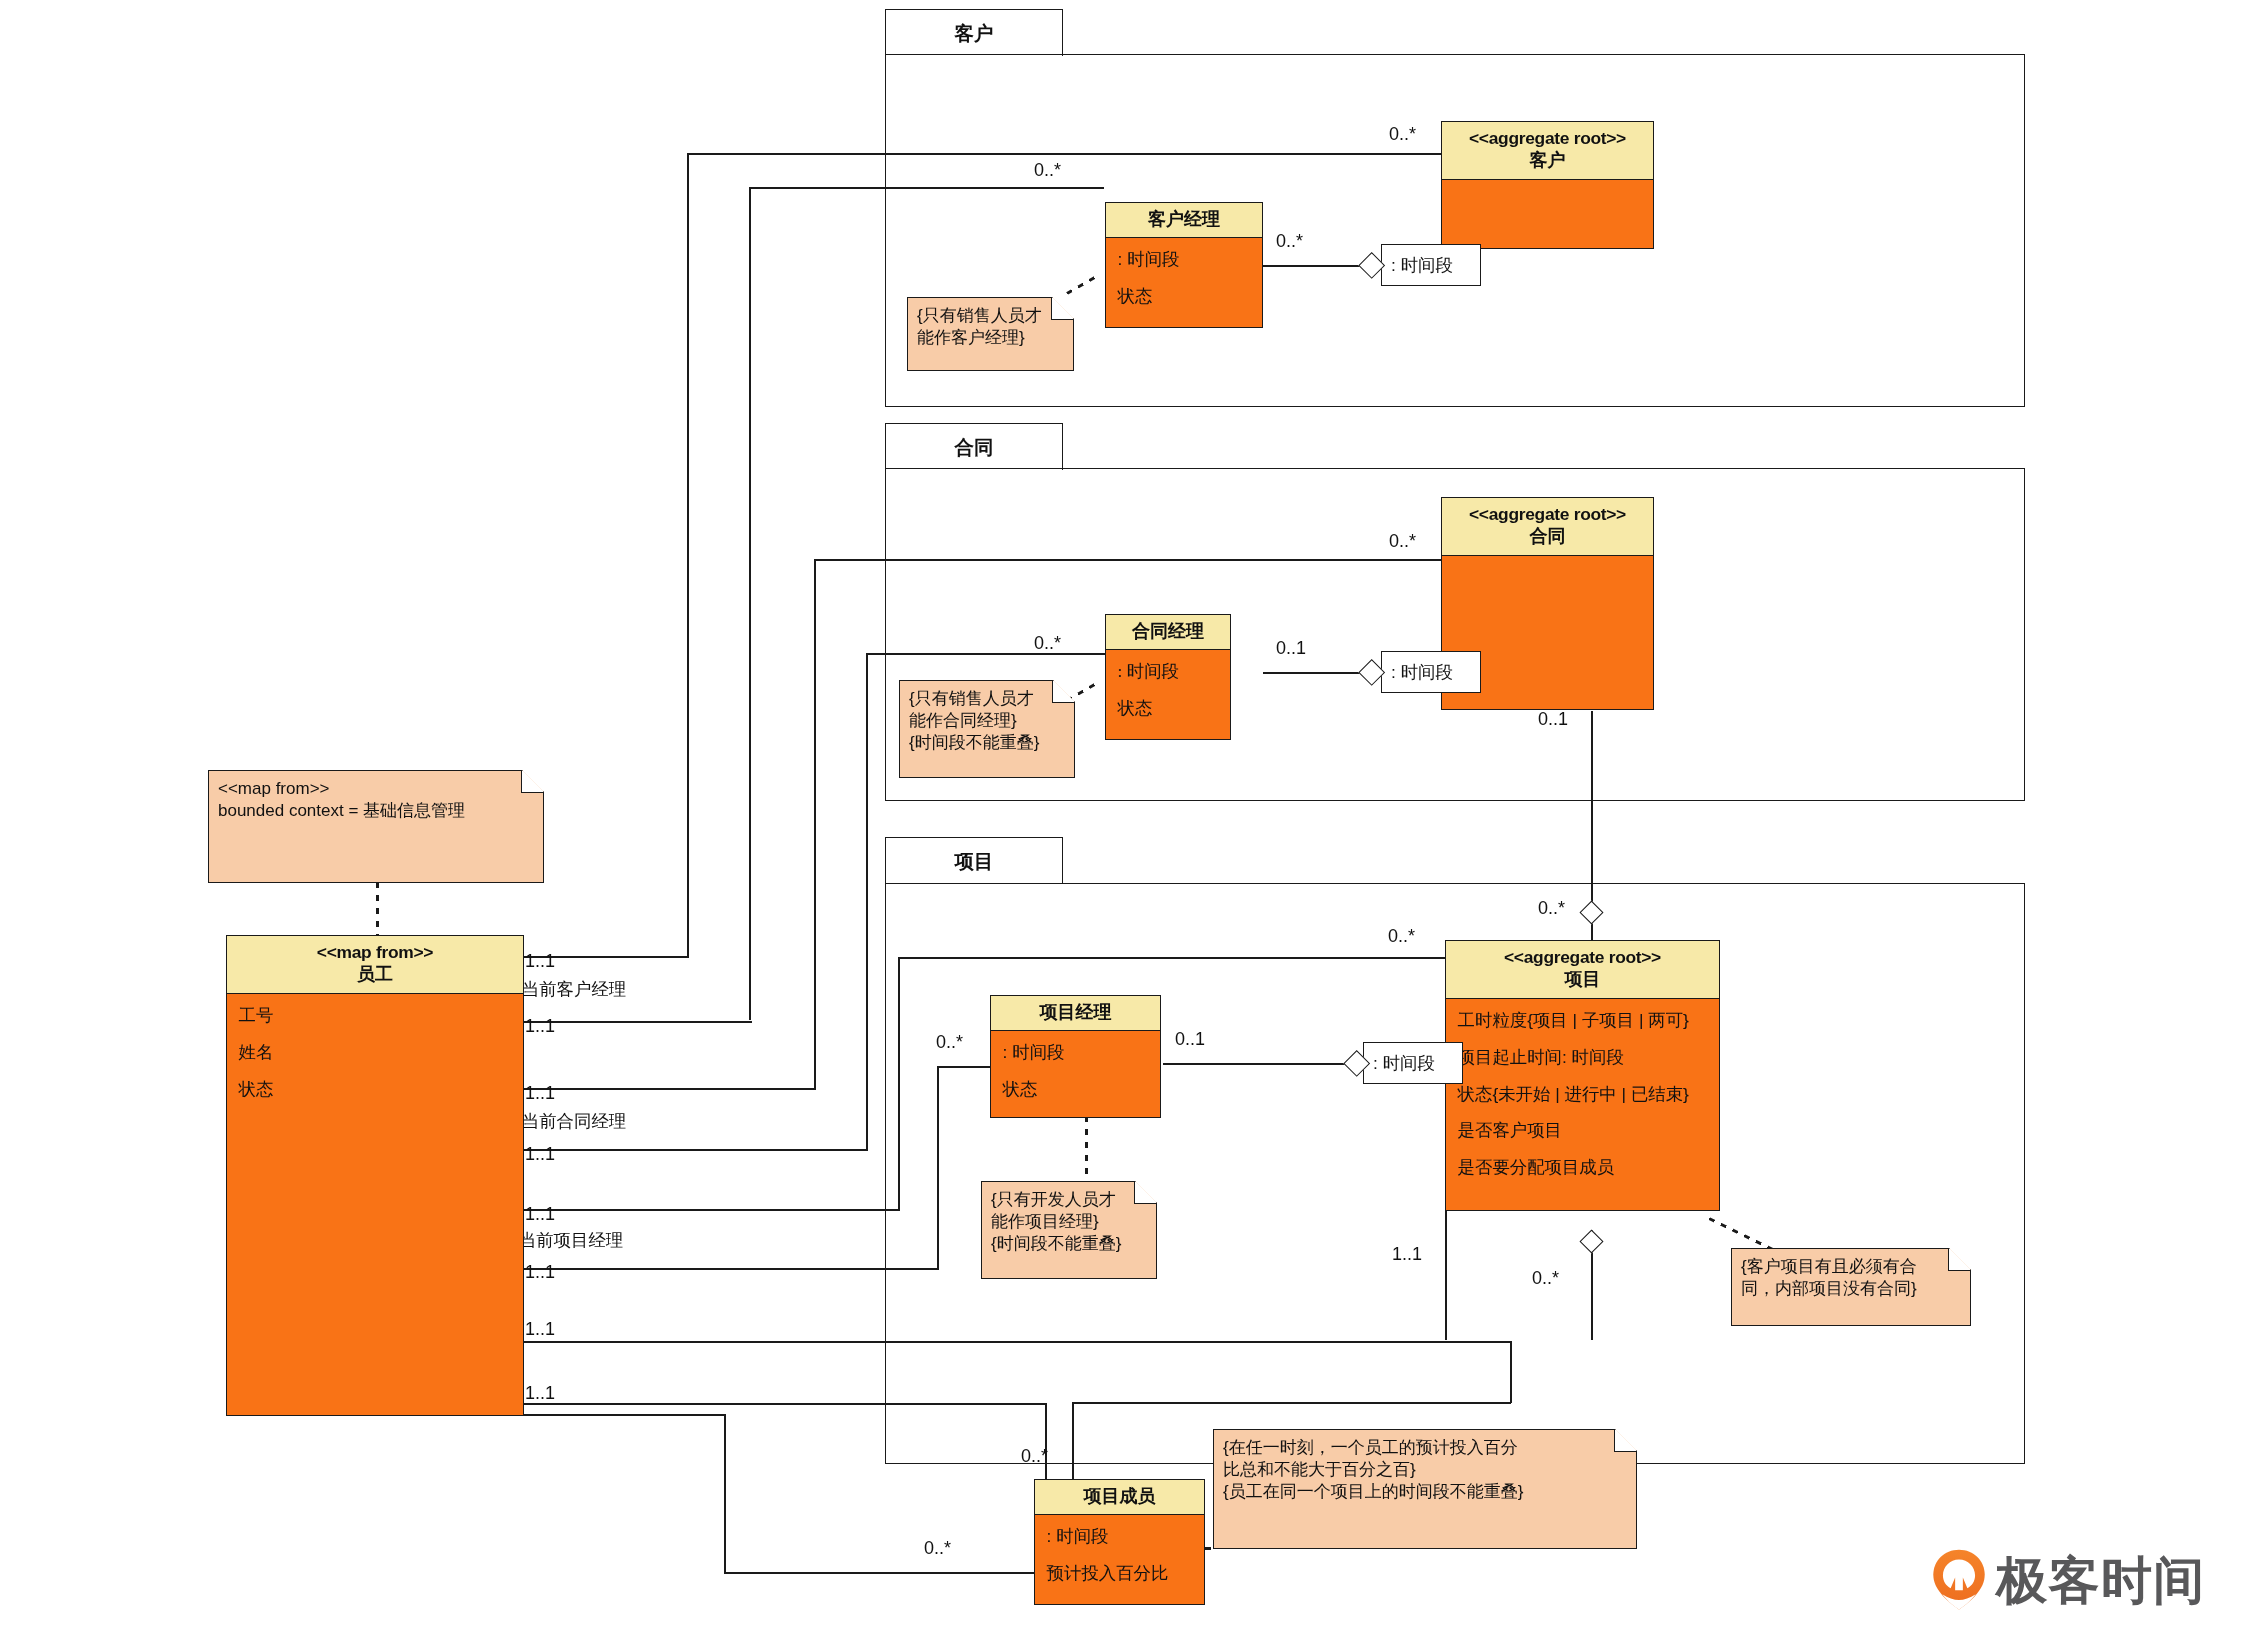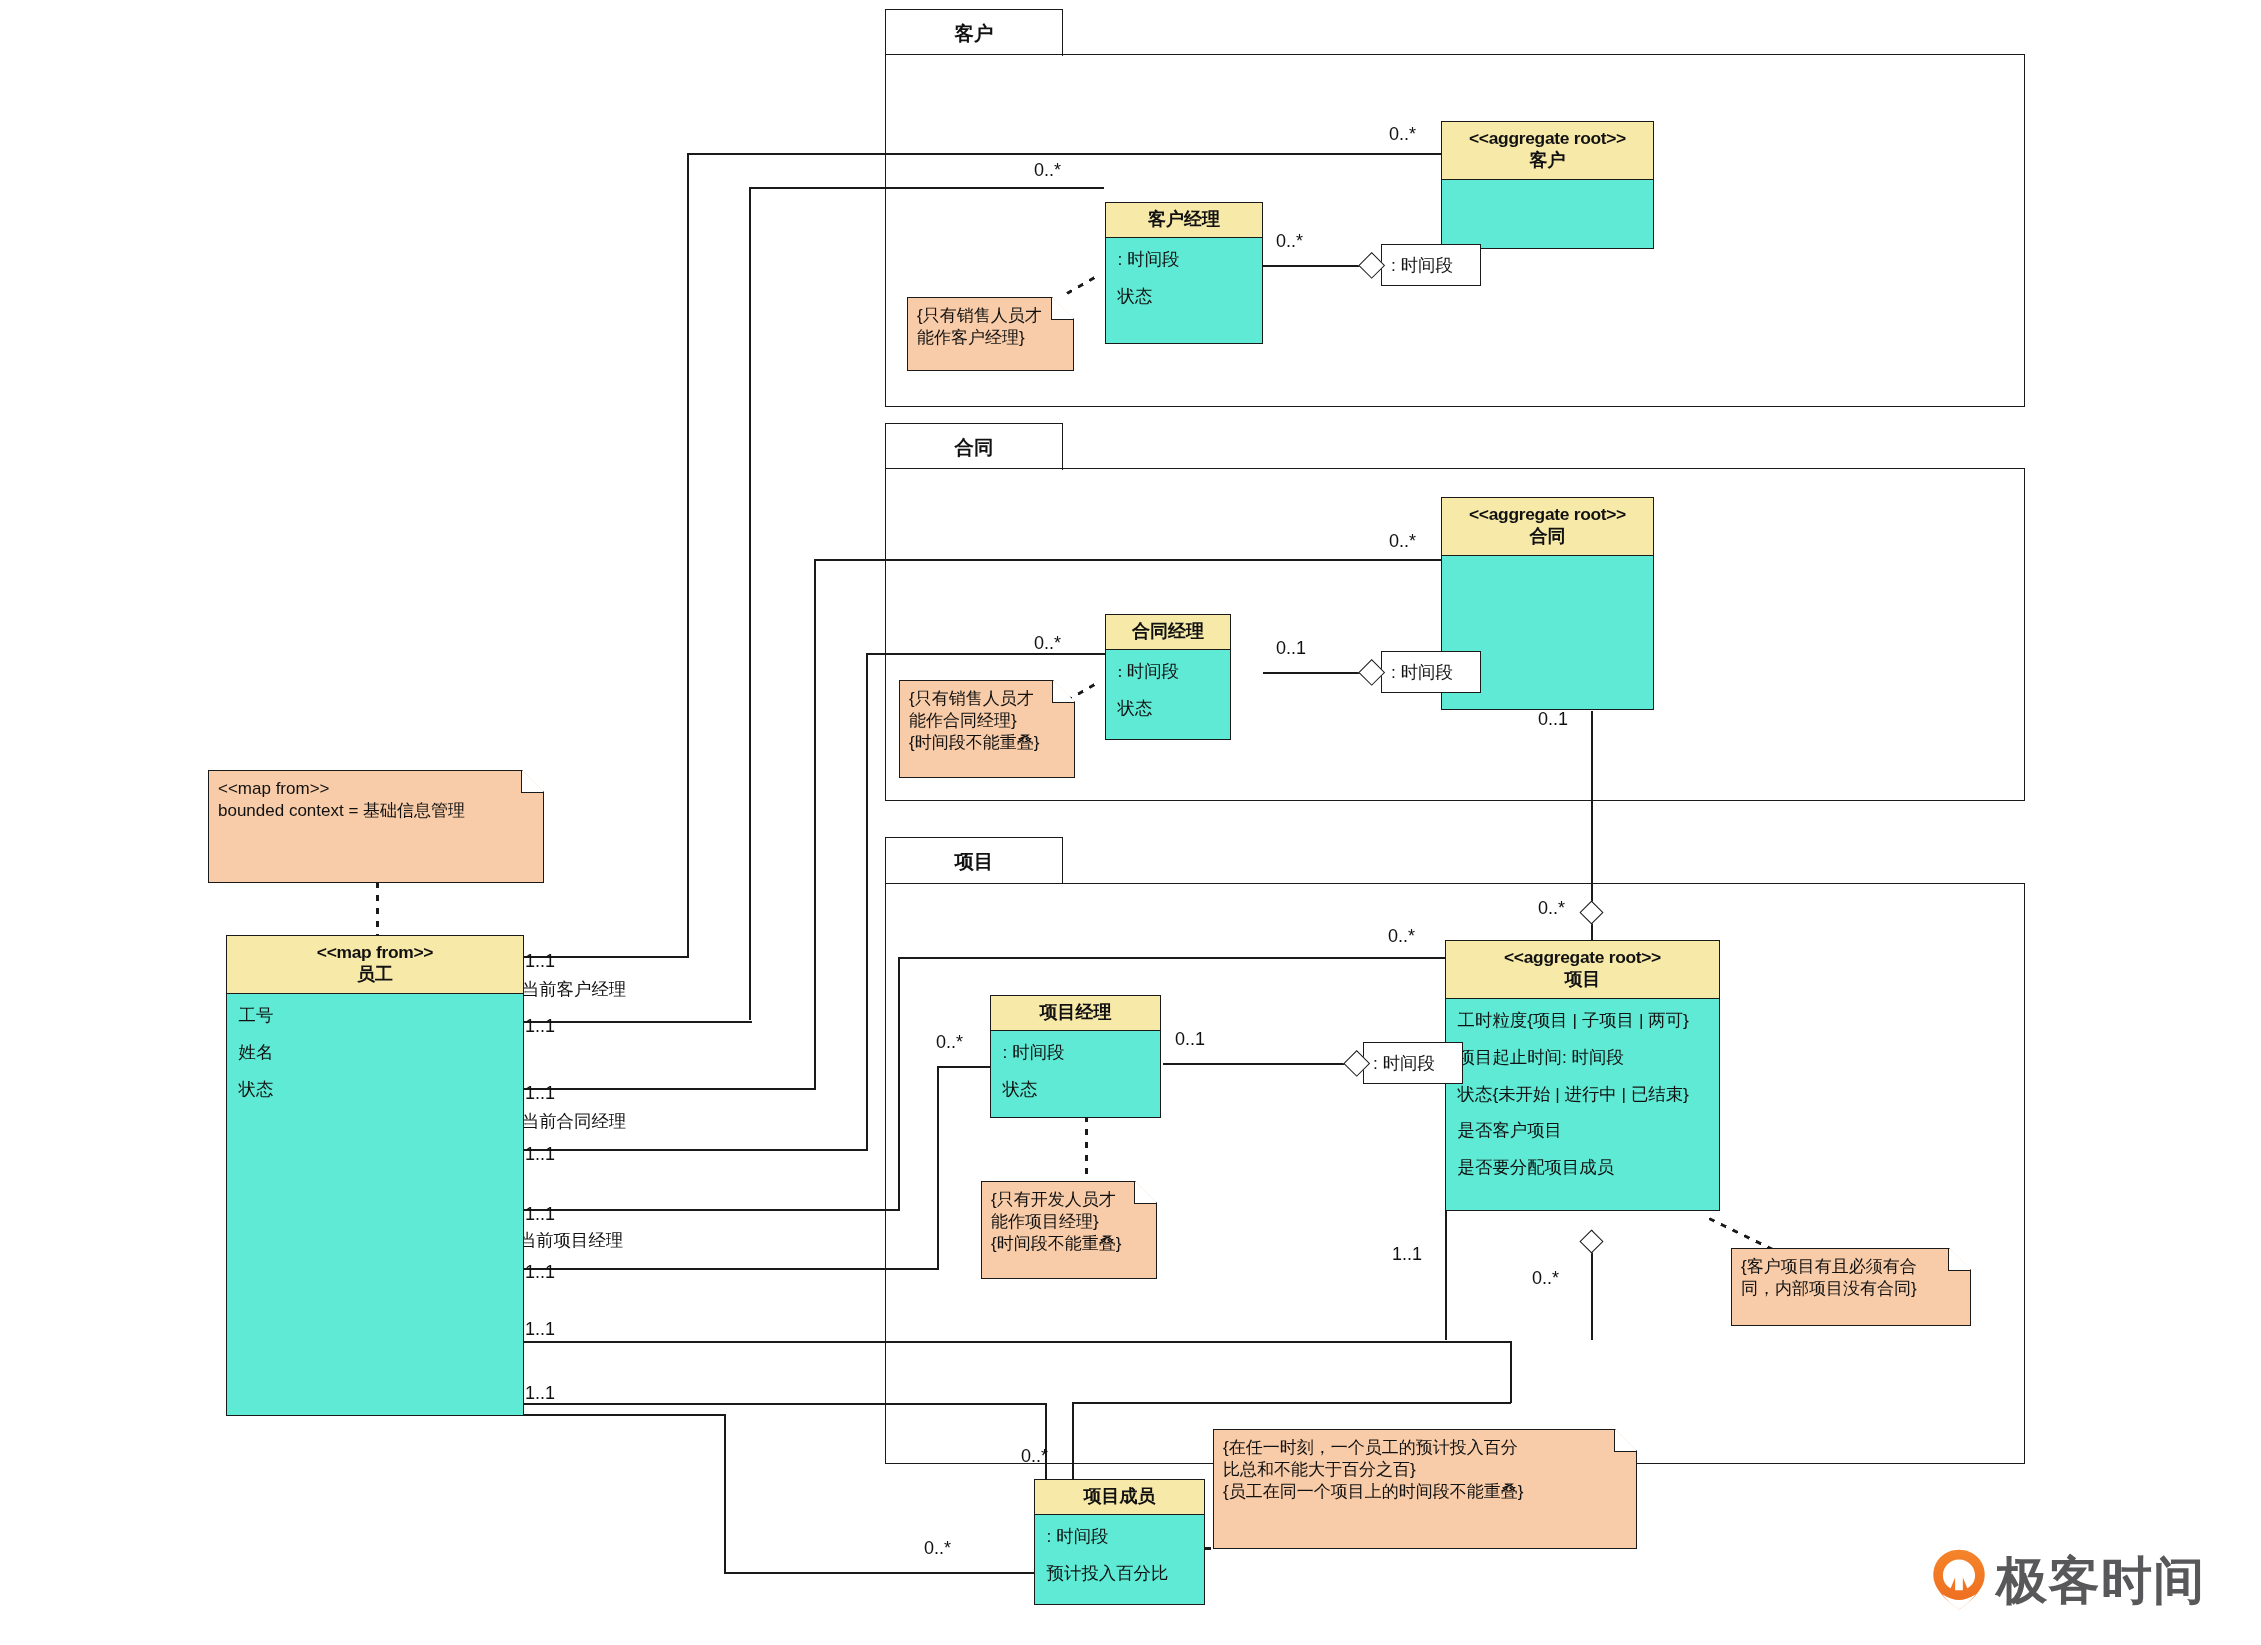--- a/index.html
+++ b/index.html
@@ -32,21 +32,21 @@
     align-items: center;
     justify-content: center;
     font-size: 19.4px;
     font-weight: 700;
     color: #111;
   }
   
   .cls {
     position: absolute;
     border: 1.9px solid #1a1a1a;
-    background: #5eead4;
+    background: #f97316;
     box-sizing: border-box;
     z-index: 5;
   }
   .cls-hdr {
     background: #f7e9a8;
     border-bottom: 1.9px solid #1a1a1a;
     text-align: center;
     font-weight: 700;
     font-size: 18px;
     color: #111;
@@ -259,21 +259,21 @@
   <div class="dotH" style="left:1153px; top:1547px; width:58px;"></div>
 
   <div class="cls" style="left:1441px; top:121px; width:213px; height:128px;">
     <div class="cls-hdr">
       <span class="stereo">&lt;&lt;aggregate root&gt;&gt;</span>
       <span>客户</span>
     </div>
     <div class="cls-body empty"></div>
   </div>
 
-  <div class="cls" style="left:1105px; top:202px; width:158px; height:142px;">
+  <div class="cls" style="left:1105px; top:202px; width:158px; height:126px;">
     <div class="cls-hdr">
       <span>客户经理</span>
     </div>
     <div class="cls-body">
       <div class="attr">: 时间段</div>
       <div class="attr">状态</div>
     </div>
   </div>
 
   <div class="vobj" style="left:1381px; top:244px; width:100px; height:42px;">

